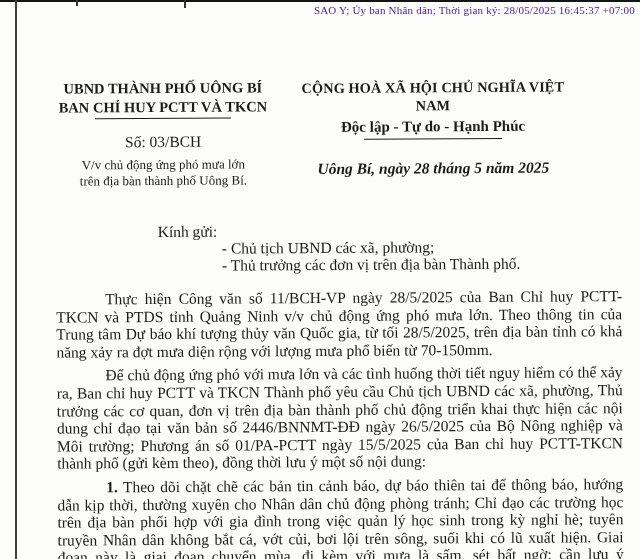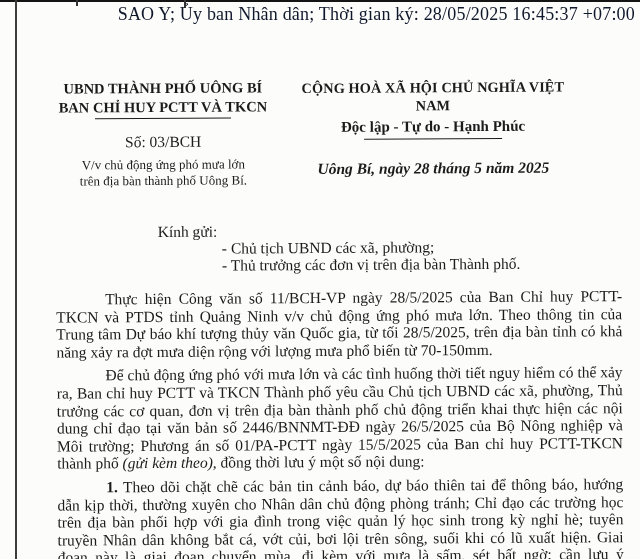--- a/index.html
+++ b/index.html
@@ -15,21 +15,21 @@
 
   
   .top-edge { position: absolute; top: 0; left: 0; right: 0; height: 2px; background: #141414; }
   .left-edge { position: absolute; top: 0; bottom: 0; left: 15px; width: 2px; background: #3c3c3c; }
   .tick { position: absolute; background: #333; width: 2px; }
   .tick-a { left: 76px; top: 0; height: 6px; }
   .tick-b { left: 184px; top: 0; height: 8px; }
 
   .stamp-line {
     position: absolute; top: 4px; right: 5px;
-    font-size: 18px; letter-spacing: 0.2px; color: #0f172a;
+    font-size: 11px; letter-spacing: 0.2px; color: #4c1d95;
     white-space: nowrap;
   }
 
   .rot { position: absolute; inset: 0; transform: rotate(-0.35deg); transform-origin: 50% 50%; }
 
   
   .hdr-left {
     position: absolute; left: 48px; top: 78px; width: 232px;
     text-align: center; line-height: 1.25;
   }
@@ -55,21 +55,21 @@
   .recipient-list { margin: 0 0 0 64px; padding: 0; list-style: none; }
 
   
   .doc-body {
     position: absolute; left: 56px; top: 289px; width: 566px;
     font-size: 15.5px; line-height: 17.6px;
     text-align: justify;
   }
   .doc-body p { margin: 0 0 6px 0; text-indent: 49px; }
   .doc-body p.last { margin-bottom: 0; text-align-last: justify; }
-  .italic-note { font-style: italic; }
+  .italic-note { }
   .item-number { font-weight: bold; }
 </style>
 </head>
 <body>
 
 <div class="page">
 
   <div class="top-edge"></div>
   <div class="left-edge"></div>
   <div class="tick tick-a"></div>

